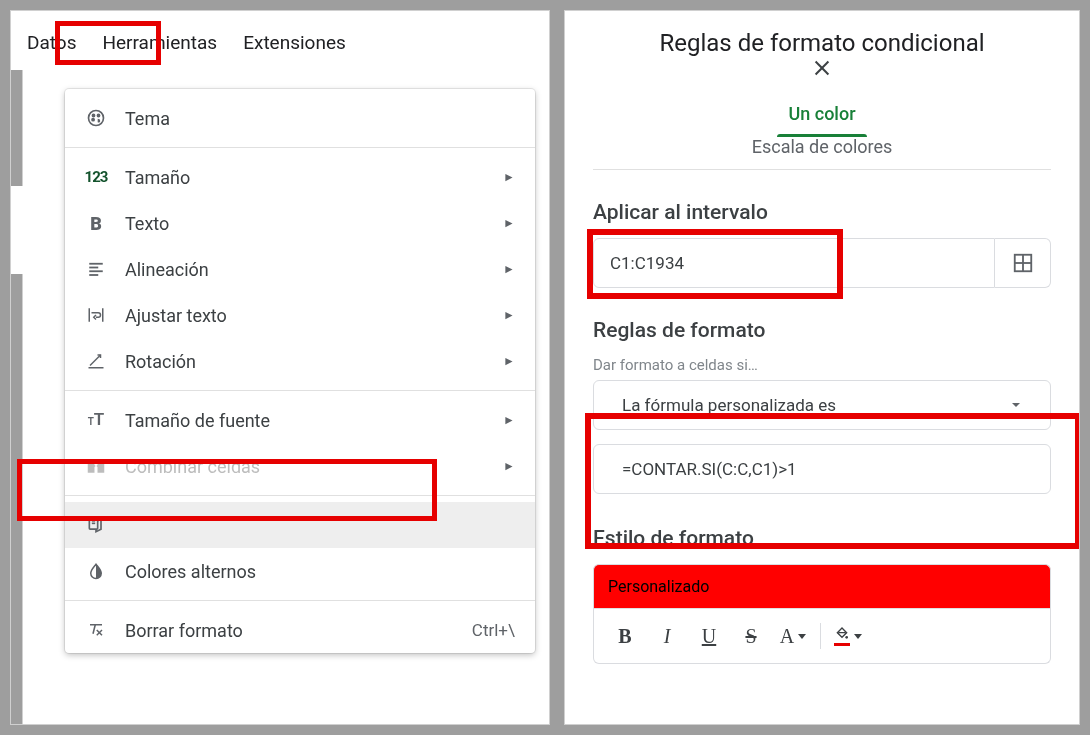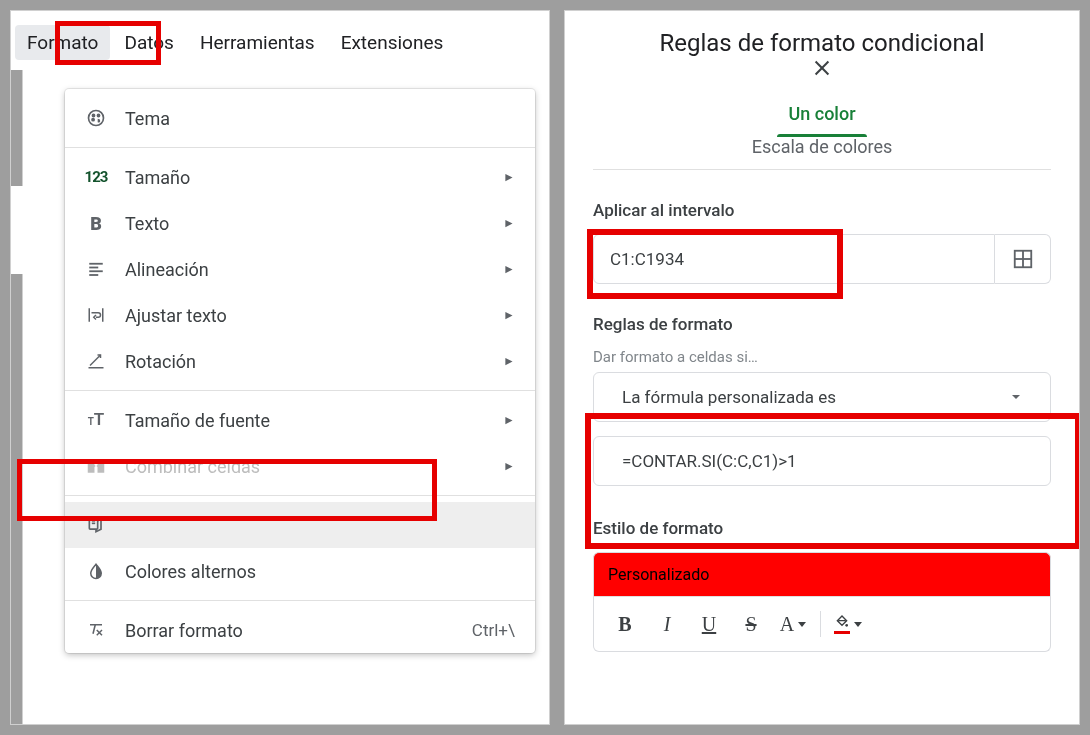--- a/index.html
+++ b/index.html
@@ -122,21 +122,21 @@
       position: absolute;
       bottom: -1px;
       left: 50%;
       transform: translateX(-50%);
       width: 90px;
       height: 3px;
       background: #188038;
       border-radius: 3px 3px 0 0;
     }
     .section-label {
-      font-size: 17px;
+      font-size: 21px;
       font-weight: 500;
       color: #3c4043;
       margin-bottom: 14px;
     }
     .helper-label {
       font-size: 15px;
       color: #80868b;
       margin-bottom: 6px;
     }
     .range-row { display:flex; align-items:stretch; margin-bottom:30px; }
@@ -204,21 +204,20 @@
     }
     .tb-div { width:1px; height:26px; background:#dadce0; margin:0 4px;}
     .underline-red { border-bottom: 3px solid #e60000; padding-bottom:1px; display:inline-block; line-height:1;}
     svg { display:block; }
   </style>
 </head>
 <body>
 
 <div class="panel panel-left">
   <div class="menubar">
-    <div class="item active">Formato</div>
     <div class="item">Datos</div>
     <div class="item">Herramientas</div>
     <div class="item">Extensiones</div>
   </div>
   <div class="edge-overlay"></div>
 
   <div class="dropdown">
     <div class="menu-item">
       <span class="icon">
         <svg width="20" height="20" viewBox="0 0 24 24" fill="none" stroke="#5f6368" stroke-width="2">

